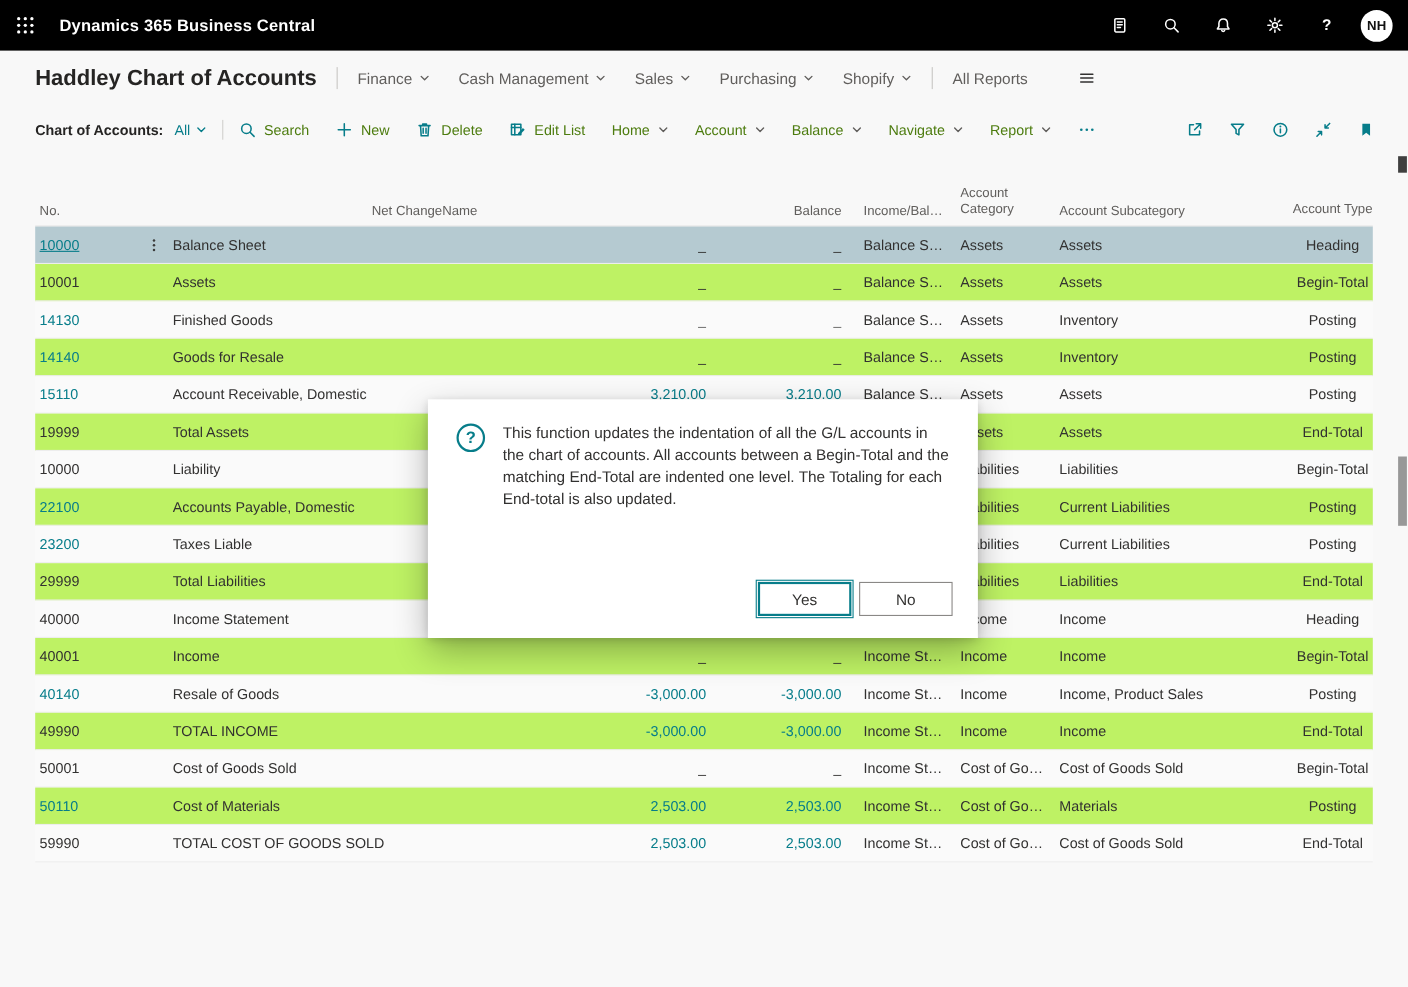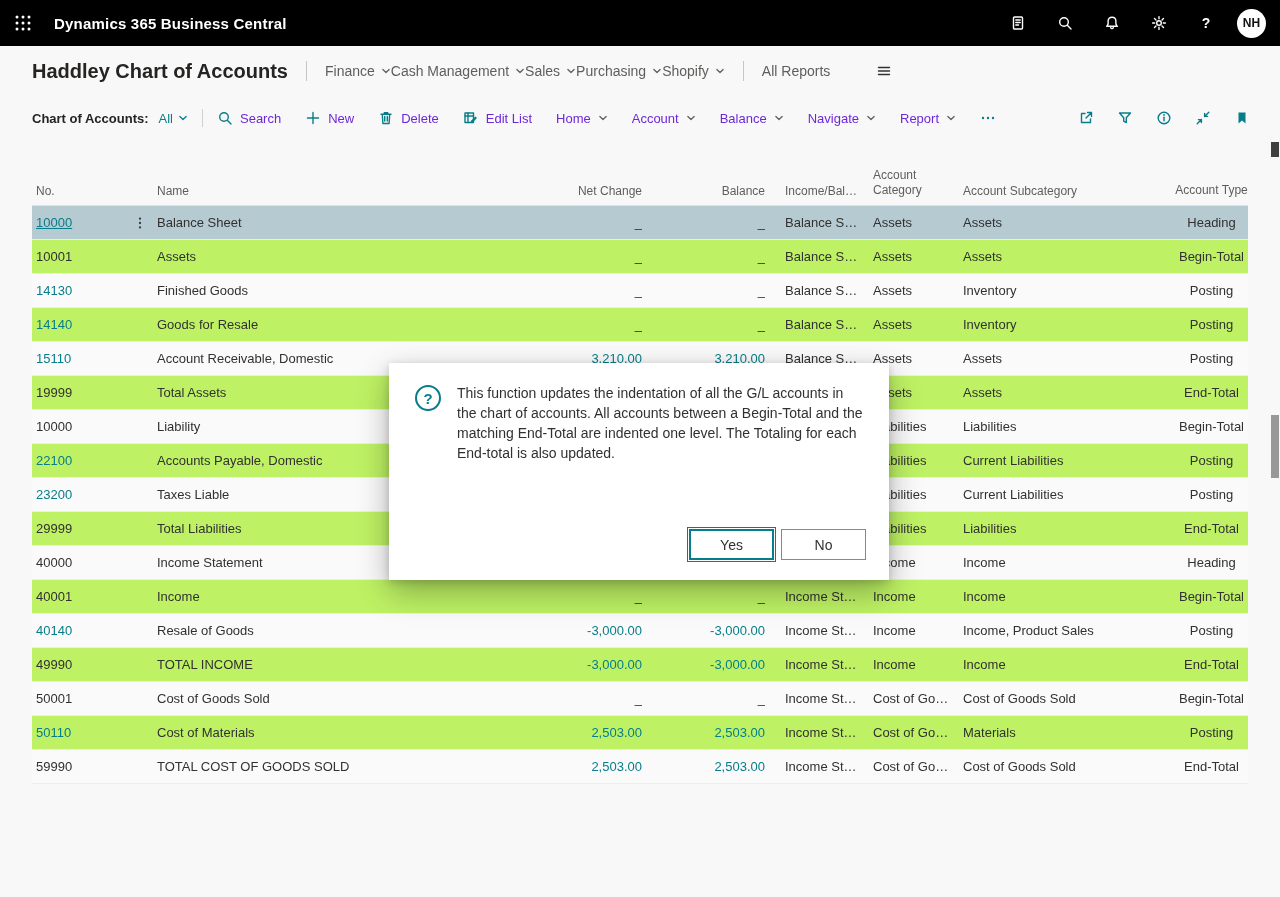--- a/index.html
+++ b/index.html
@@ -16,33 +16,33 @@
   .app-title { font-size:15px; font-weight:700; margin-left:8px; letter-spacing:.2px; white-space:nowrap; }
   .topbar-spacer { flex:1; }
   .topbar-icons { display:flex; align-items:center; }
   .top-icon { width:47px; height:46px; display:grid; place-items:center; color:#fff; cursor:pointer; }
   .avatar { width:29px; height:29px; border-radius:50%; background:#fff; color:#111; font-size:12px; font-weight:700; display:grid; place-items:center; margin:0 14px 0 8px; cursor:pointer; }
 
   
   .header { position:absolute; top:46px; left:0; width:100%; height:50px; display:flex; align-items:center; padding-left:32px; }
   .page-title { font-size:20px; font-weight:700; color:#252423; white-space:nowrap; }
   .vdiv { width:1px; height:20px; background:#c8c6c4; margin:0 18px; flex:0 0 auto; }
-  .nav { display:flex; align-items:flex-start; }
+  .nav { display:flex; align-items:flex-start; gap:26px; }
   .nav-item { display:flex; align-items:center; gap:6px; font-size:14px; color:#605e5c; cursor:pointer; white-space:nowrap; }
   .nav-item .caret { color:#605e5c; }
   .all-reports { font-size:14px; color:#605e5c; cursor:pointer; white-space:nowrap; }
   .nav-more { margin-left:46px; color:#323130; cursor:pointer; }
 
   
   .toolbar { position:absolute; top:96px; left:0; width:100%; height:44px; display:flex; align-items:center; padding:0 30px 0 32px; font-size:13px; }
   .tb-caption { font-weight:700; color:#252423; white-space:nowrap; }
   .tb-all { display:flex; align-items:center; gap:5px; color:#077d8a; margin-left:10px; cursor:pointer; }
   .tb-sep { width:1px; height:18px; background:#d2d0ce; margin:0 14px; }
   .tb-actions { display:flex; align-items:center; gap:24px; }
-  .tb-item { display:flex; align-items:center; gap:7px; color:#6d28d9; cursor:pointer; white-space:nowrap; }
+  .tb-item { display:flex; align-items:center; gap:7px; color:#4d7c0f; cursor:pointer; white-space:nowrap; }
   .tb-item .icon { color:#077d8a; }
   .tb-item .caret { color:#605e5c; }
   .tb-item.icon-only { color:#605e5c; }
   .tb-right { margin-left:auto; display:flex; align-items:center; gap:23px; color:#077d8a; }
   .tb-right .icon { cursor:pointer; }
 
   
   .table { position:absolute; top:162px; left:32px; width:1216px; }
   .thead, .row { display:grid; grid-template-columns:125px 245px 240px 123px 108px 90px 212px 73px; }
   .thead { align-items:end; height:44px; color:#605e5c; font-size:12px; border-bottom:1px solid #e1e1e1; }
@@ -325,22 +325,22 @@
         <svg width="16" height="16" viewBox="0 0 16 16" fill="currentColor">
           <path d="M4.5 2.5h7v11L8 10.6l-3.5 2.9z"></path>
         </svg>
       </span>
     </div>
 </div>
 
 <div class="table">
   <div class="thead">
     <div class="cell c-no">No.</div>
+    <div class="cell c-net">Net Change</div>
     <div class="cell c-name">Name</div>
-    <div class="cell c-net">Net Change</div>
     <div class="cell c-bal">Balance</div>
     <div class="cell c-ib trunc">Income/Balance</div>
     <div class="cell c-cat">Account Category</div>
     <div class="cell c-sub">Account Subcategory</div>
     <div class="cell c-type">Account Type</div>
   </div>
   <div>
       <div class="row selected">
         <div class="cell c-no">
           <span class="link underline">10000</span>

